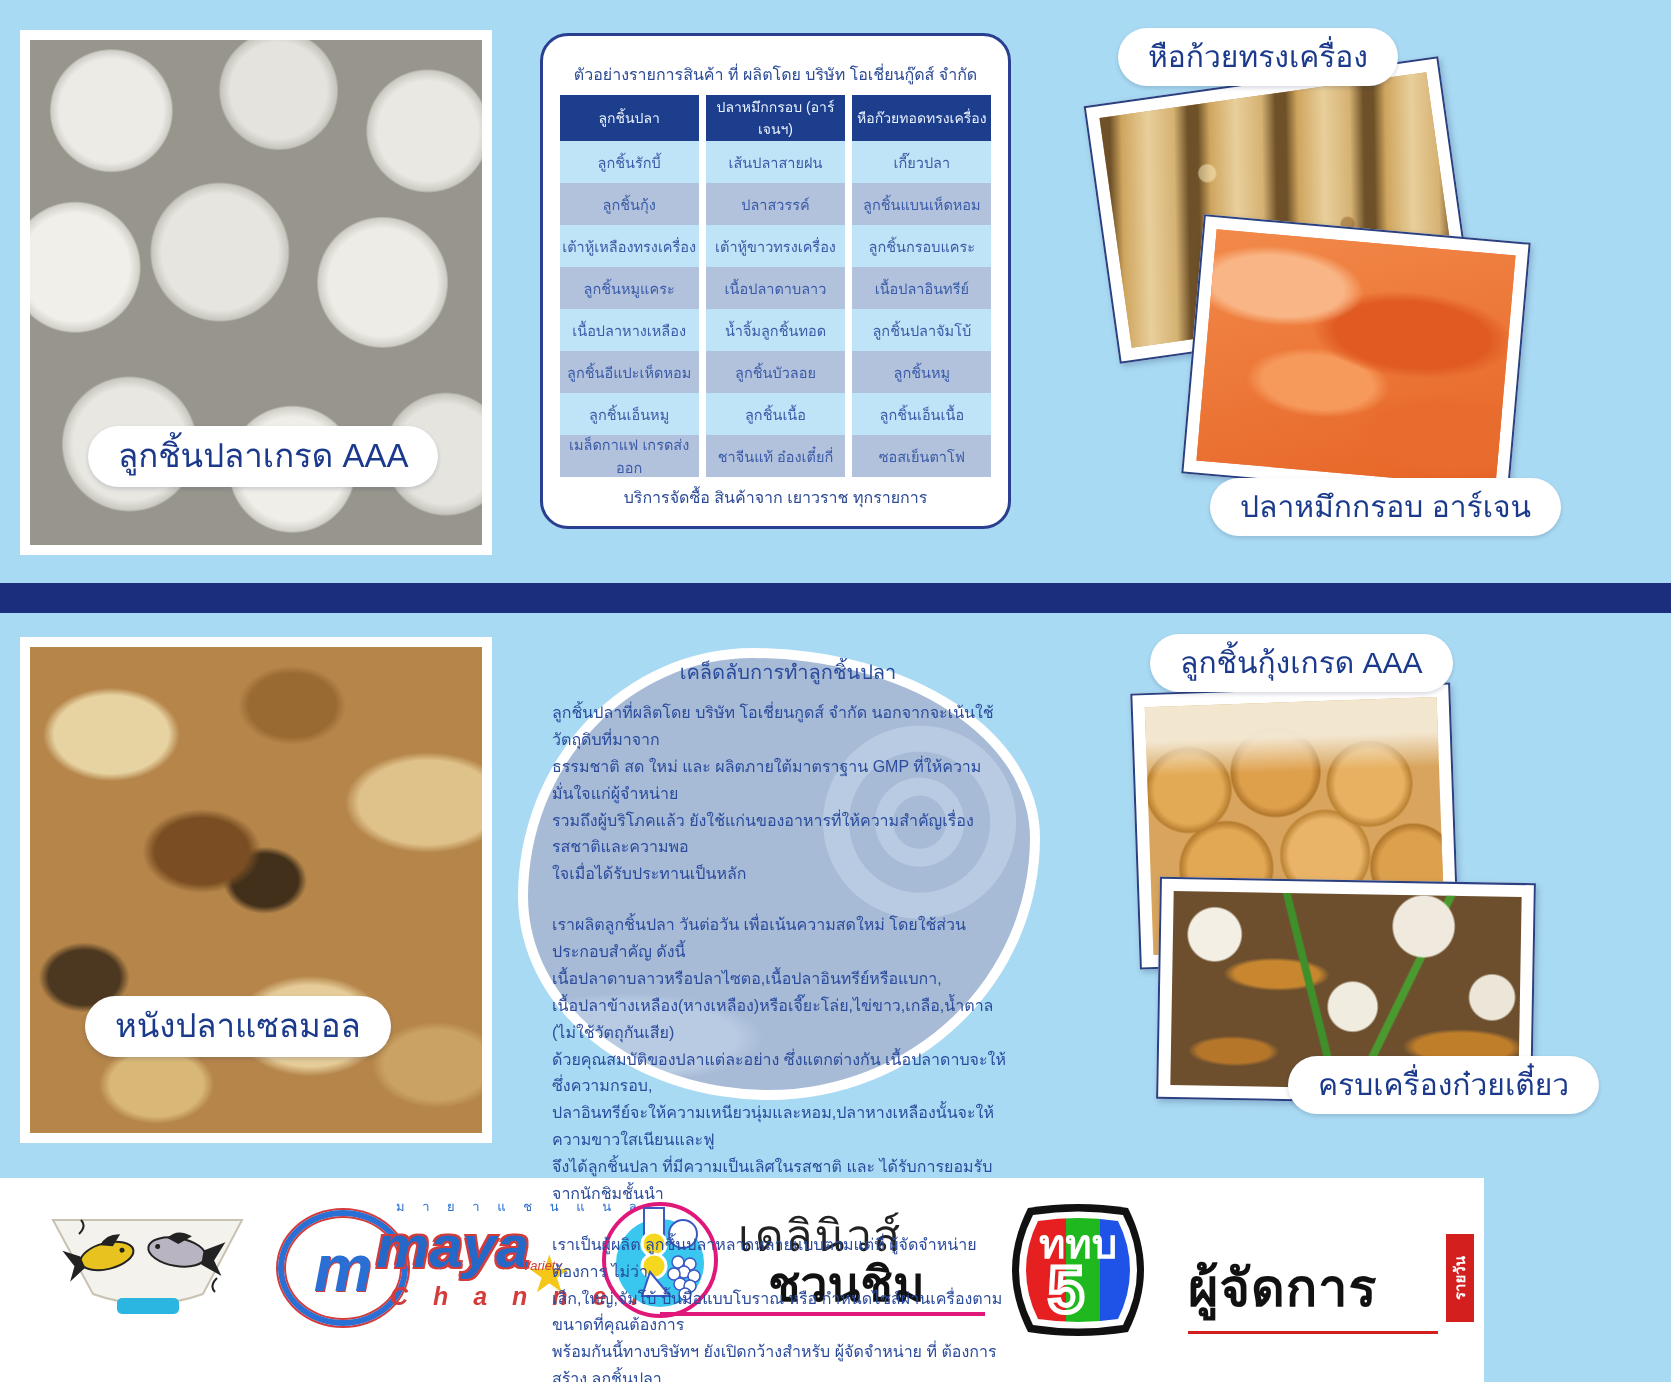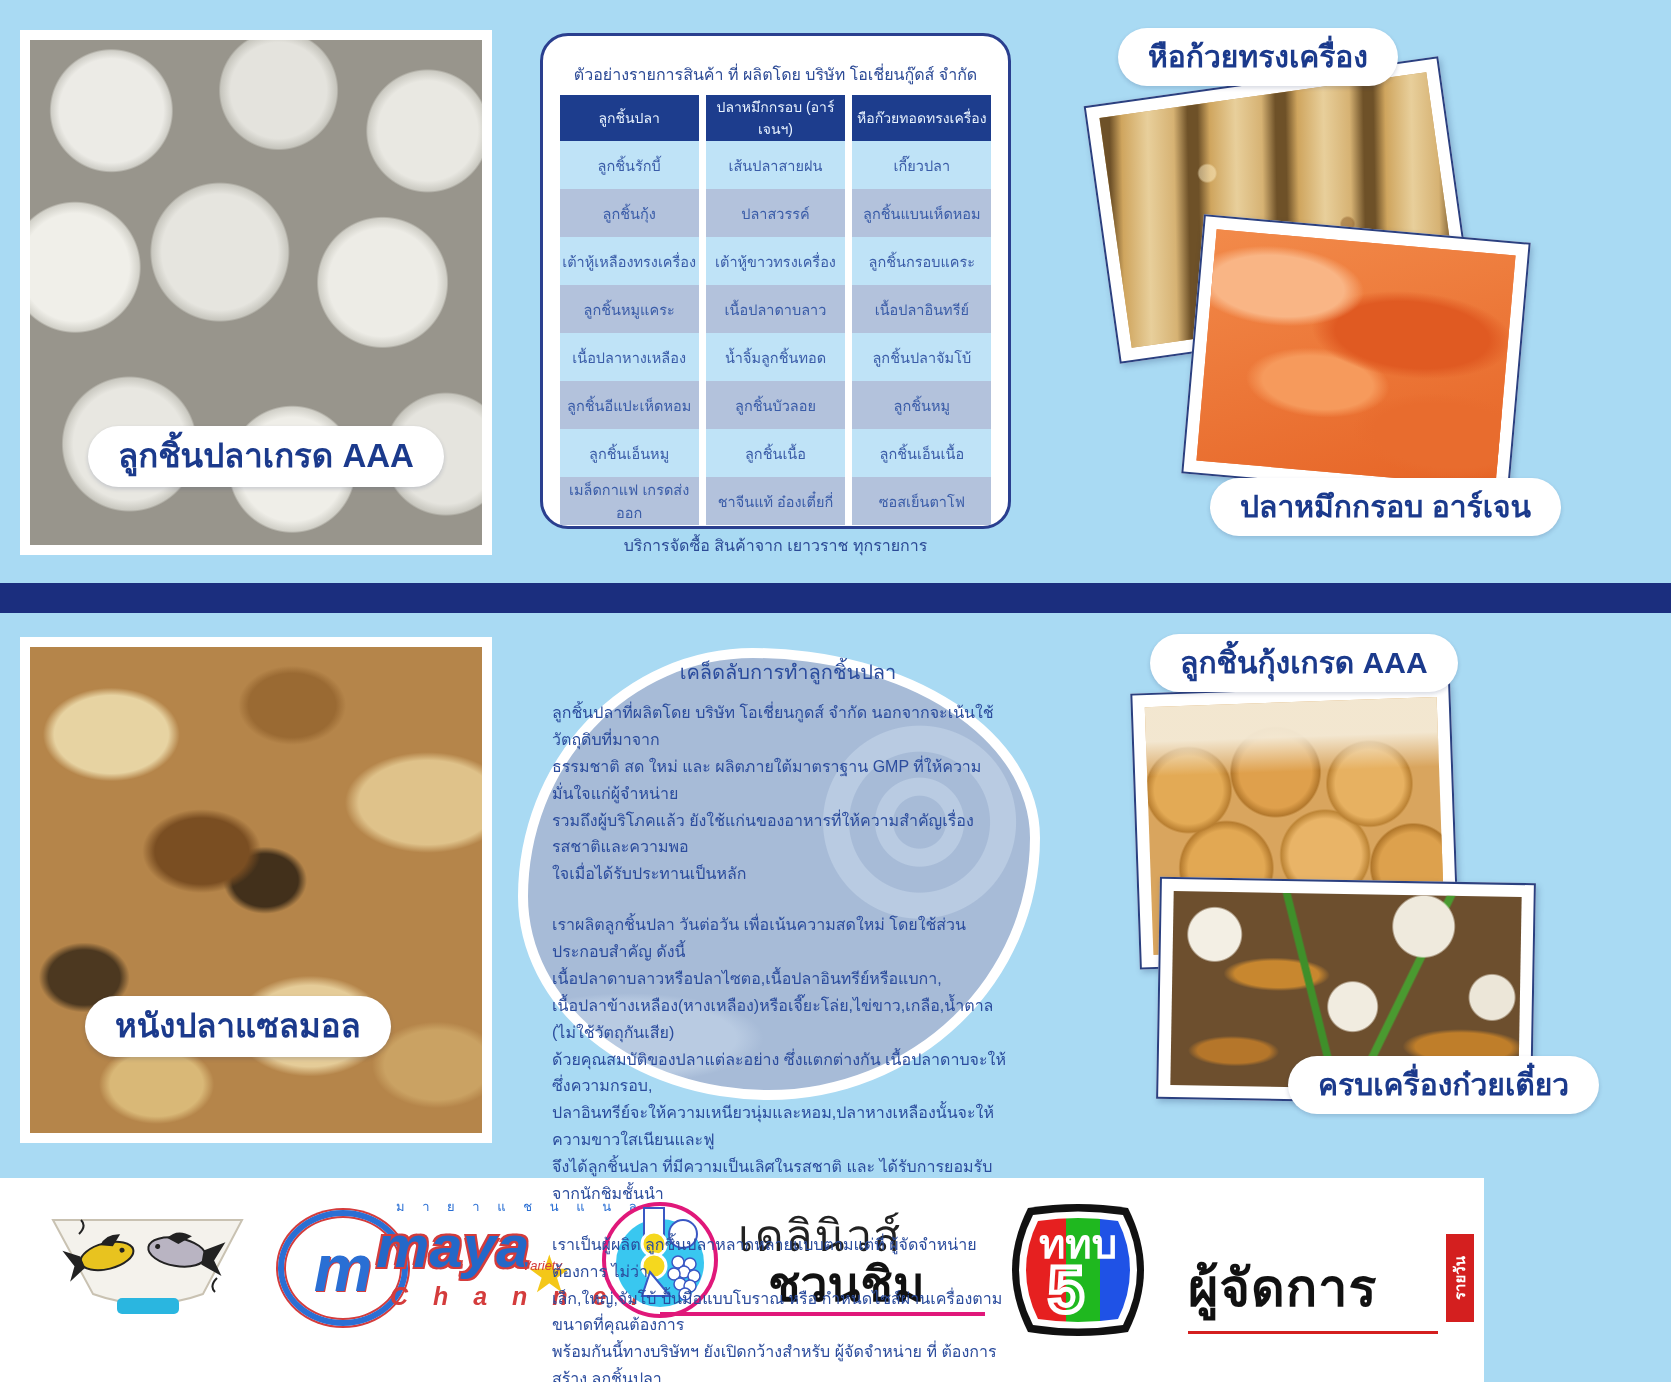--- a/index.html
+++ b/index.html
@@ -77,39 +77,39 @@
       radial-gradient(circle at 92% 52%, #ece6d8 0 22px, rgba(0,0,0,0) 24px),
       linear-gradient(75deg, rgba(0,0,0,0) 40%, #3f8f2a 40.5%, #3f8f2a 42%, rgba(0,0,0,0) 42.5%),
       linear-gradient(115deg, rgba(0,0,0,0) 62%, #4a9a30 62.5%, #4a9a30 64%, rgba(0,0,0,0) 64.5%),
       radial-gradient(ellipse 70px 22px at 30% 42%, #c8872f 0 60%, rgba(0,0,0,0) 76%),
       radial-gradient(ellipse 80px 24px at 84% 78%, #bf7e2a 0 60%, rgba(0,0,0,0) 76%),
       radial-gradient(ellipse 60px 20px at 18% 82%, #b5762a 0 60%, rgba(0,0,0,0) 76%);
   }
   
   .pill{
     position:absolute;display:inline-flex;align-items:center;justify-content:center;
-    background:#fff;border-radius:999px;color:#1b3a8c;font-weight:bold;
+    background:#fff;border-radius:999px;color:#1b3a8c;font-weight:normal;
     padding:13px 30px;line-height:1.05;white-space:nowrap;
     box-shadow:0 2px 4px rgba(20,40,90,.18);z-index:6;
   }
   .pill.big{font-size:33px;}
   .pill.med{font-size:30px;}
   
   .panel{
     position:absolute;left:540px;top:33px;width:465px;height:490px;
     background:#fff;border:3px solid #2a3f8f;border-radius:28px;z-index:2;
   }
   .panel-title{margin:26px 18px 8px;text-align:center;color:#2c4a96;font-size:16px;}
   .ptable{display:grid;grid-template-columns:1fr 1fr 1fr;column-gap:7px;width:432px;margin:8px auto 0;}
   .ptable .th{
     background:#1d3d8d;color:#e8f3ff;height:46px;display:flex;align-items:center;justify-content:center;
     font-size:14px;text-align:center;padding:0 2px;
   }
   .ptable .td{
-    background:#bfe3f7;color:#3a5ca8;height:48px;display:flex;align-items:center;justify-content:center;
+    background:#bfe3f7;color:#3a5ca8;height:42px;display:flex;align-items:center;justify-content:center;
     font-size:14.5px;text-align:center;padding:0 2px;
   }
   .ptable .td.alt{background:#b3c2dc;}
   .panel-foot{margin-top:8px;text-align:center;color:#2c4a96;font-size:16px;}
   
   .divider{position:absolute;left:0;top:583px;width:1671px;height:30px;background:#1b2e7e;z-index:1;}
   
   .blob{
     position:absolute;left:518px;top:648px;width:522px;height:452px;
     background-color:#a7bbd7;border:10px solid #ffffff;

